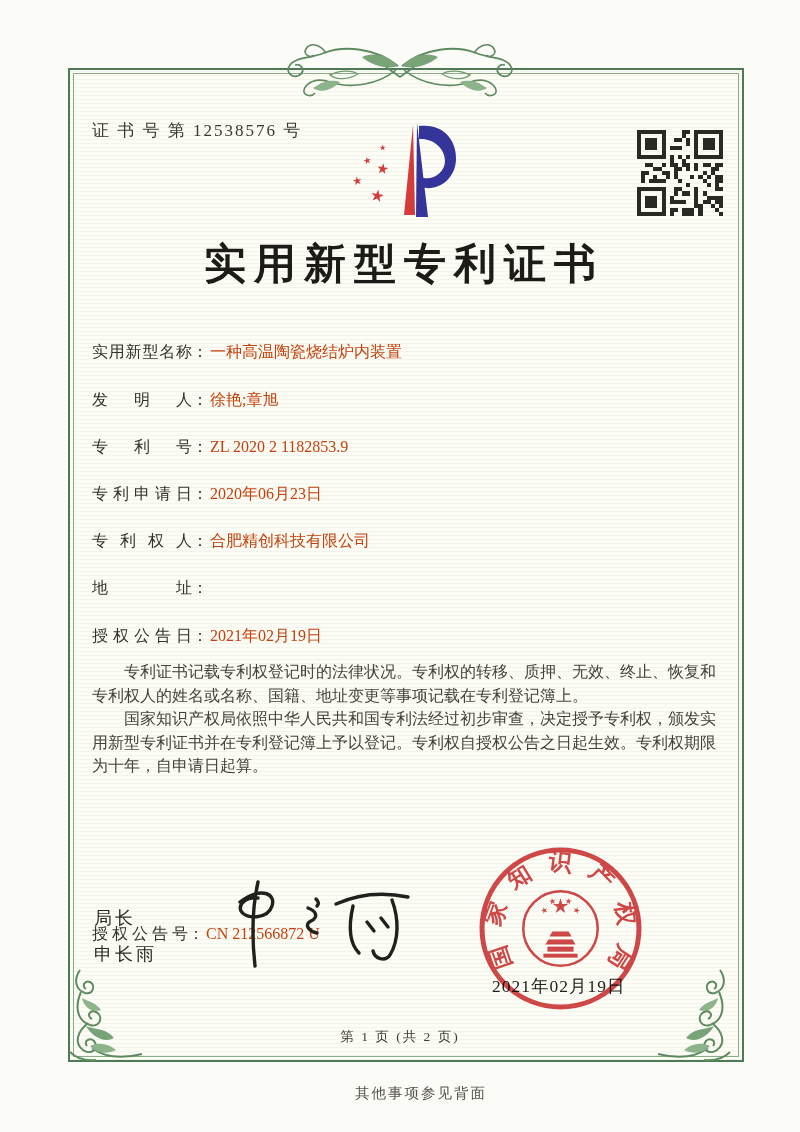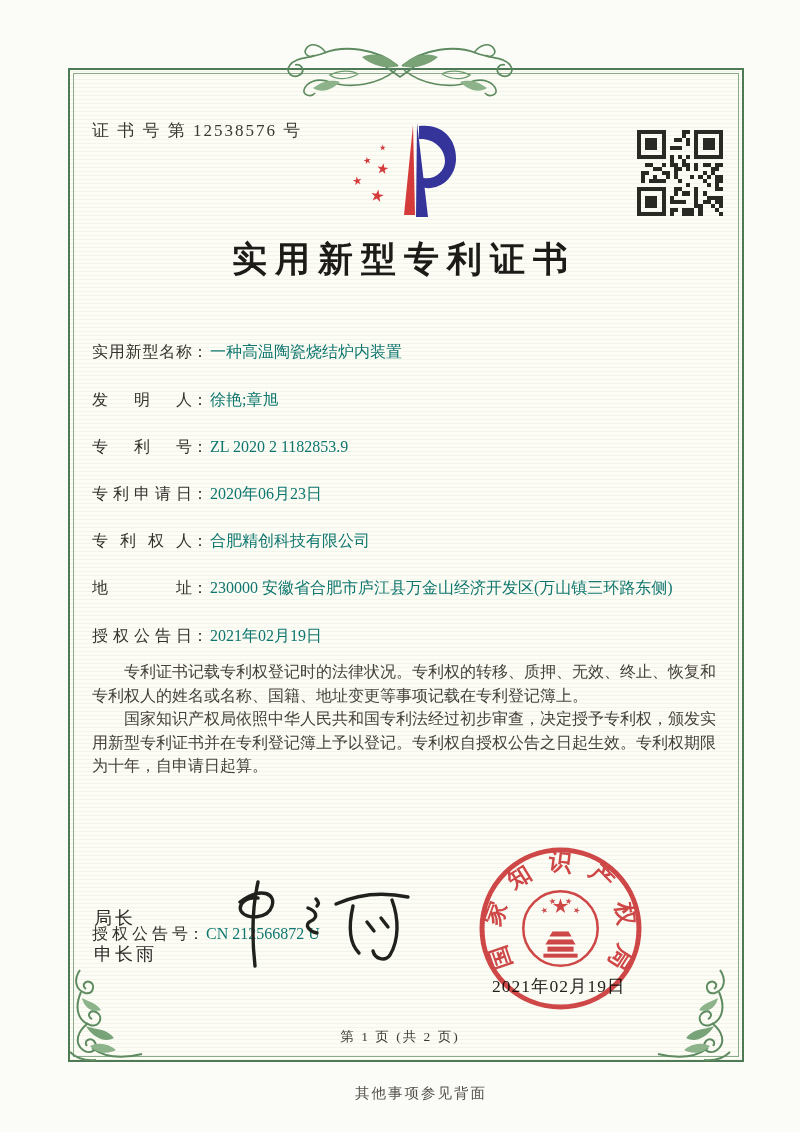--- a/index.html
+++ b/index.html
@@ -17,27 +17,27 @@
     position:absolute;left:68px;top:68px;width:676px;height:994px;
     border:2px solid #4e7a55;
     background:
       repeating-linear-gradient(0deg, rgba(125,160,120,0.09) 0px, rgba(125,160,120,0.09) 1px, rgba(253,253,246,0) 1px, rgba(253,253,246,0) 4px),
       #fdfdf6;
     box-sizing:border-box;
   }
   .frame-inner{position:absolute;inset:3px;border:1px solid #8aab89;}
   .abs{position:absolute;}
   .cert-no{left:92px;top:119px;font-size:17px;letter-spacing:2px;color:#3a3831;}
-  .title{left:0;top:236px;width:100%;text-align:center;font-size:35px;font-weight:bold;
+  .title{left:0;top:236px;width:100%;text-align:center;font-size:42px;font-weight:bold;
          letter-spacing:8px;text-indent:8px;color:#1c1b18;}
   .fields{left:92px;top:340px;width:625px;}
   .frow{position:absolute;left:0;width:625px;font-size:16px;line-height:24px;display:flex;align-items:flex-start;}
   .lbl{display:inline-block;width:100px;text-align:justify;text-align-last:justify;flex:0 0 100px;color:#33312b;}
   .colon{display:inline-block;width:18px;flex:0 0 18px;}
-  .val{display:inline-block;max-width:495px;color:#0f766e;}
+  .val{display:inline-block;max-width:495px;color:#c2410c;}
   .grant-left{display:flex;width:298px;flex:0 0 298px;}
   .grant-right{display:flex;}
   .grant-right .lbl{width:96px;flex-basis:96px;}
   .paras{left:92px;top:660px;width:624px;font-size:16px;line-height:23.5px;color:#45413a;}
   .paras p{margin:0;text-indent:2em;}
   .officer{font-family:"Liberation Sans","DejaVu Sans",sans-serif;letter-spacing:3px;font-size:18px;color:#2c2a26;}
   .officer-title{left:94px;top:906px;}
   .officer-name{left:94px;top:942px;}
   .seal-date{left:492px;top:974px;font-size:17.5px;letter-spacing:1px;color:#24231f;z-index:3;}
   .seal{left:477px;top:845px;z-index:4;mix-blend-mode:multiply;opacity:.93;}
@@ -251,21 +251,20 @@
         <span class="val">2020年06月23日</span>
     </div>
     <div class="frow" style="top:189px;">
       <span class="lbl">专利权人</span>
         <span class="colon">：</span>
         <span class="val">合肥精创科技有限公司</span>
     </div>
     <div class="frow" style="top:236px;">
       <span class="lbl">地址</span>
         <span class="colon">：</span>
-        <span class="val" style="width:495px;">230000 安徽省合肥市庐江县万金山经济开发区(万山镇三环路东侧)</span>
     </div>
     <div class="frow" style="top:284px;flex-direction:column;">
       <span class="grant-left">
         <span class="lbl">授权公告日</span>
           <span class="colon">：</span>
           <span class="val">2021年02月19日</span>
       </span>
       <span class="grant-right">
         <span class="lbl">授权公告号</span>
           <span class="colon">：</span>

